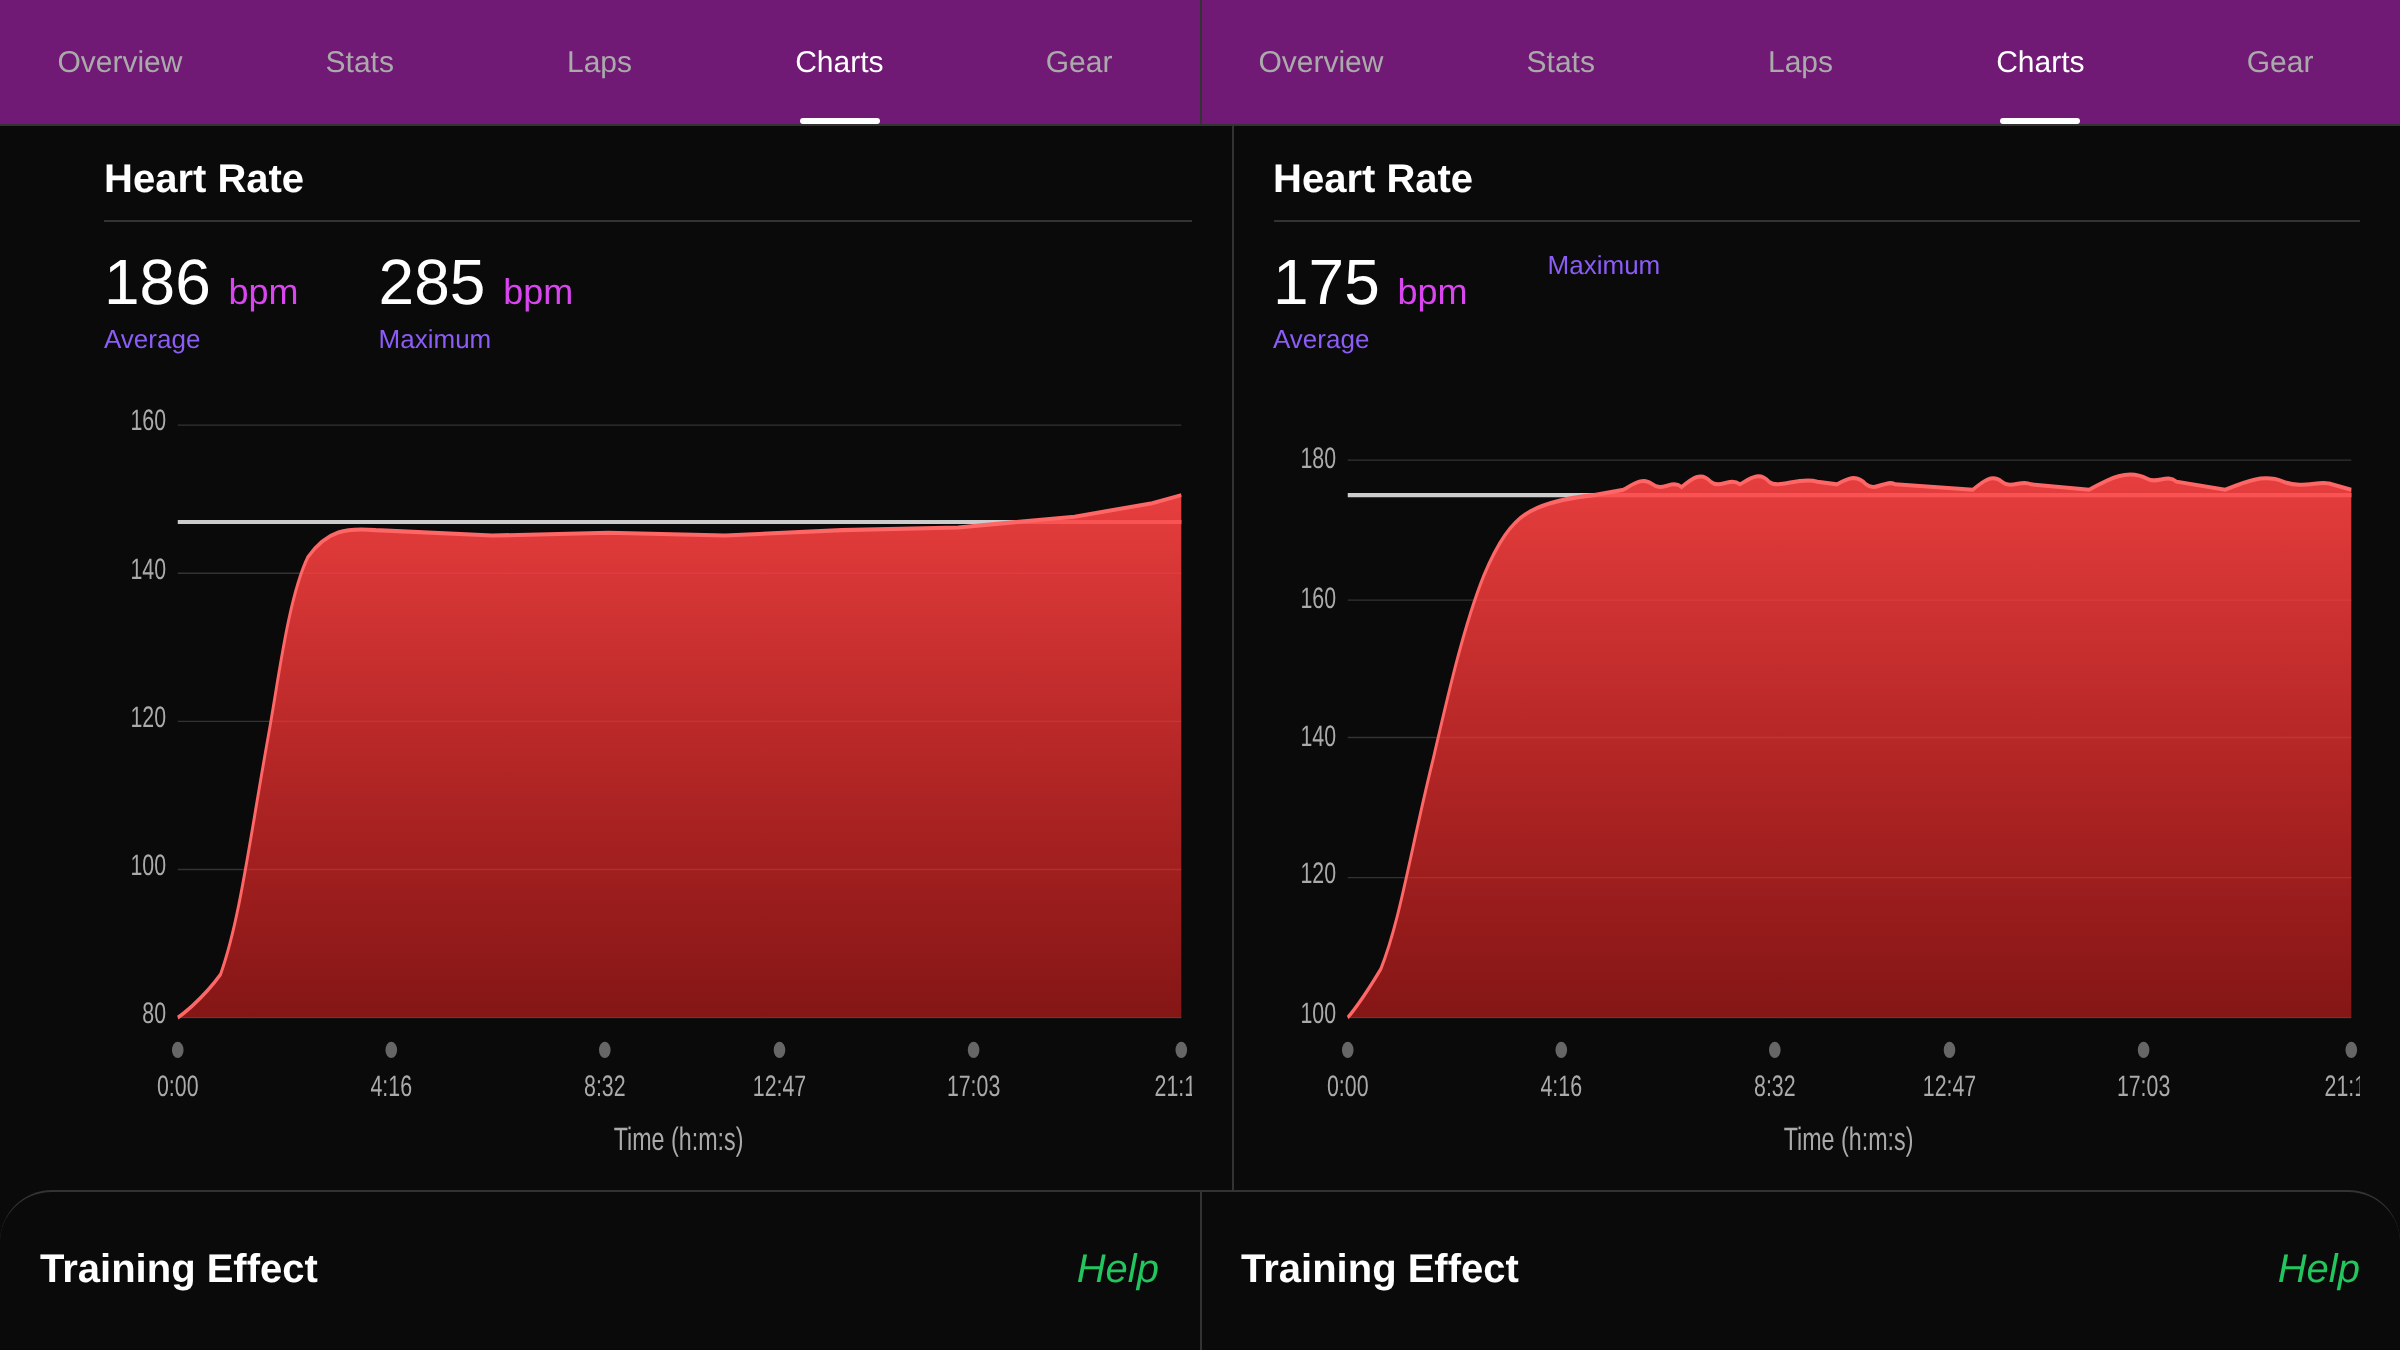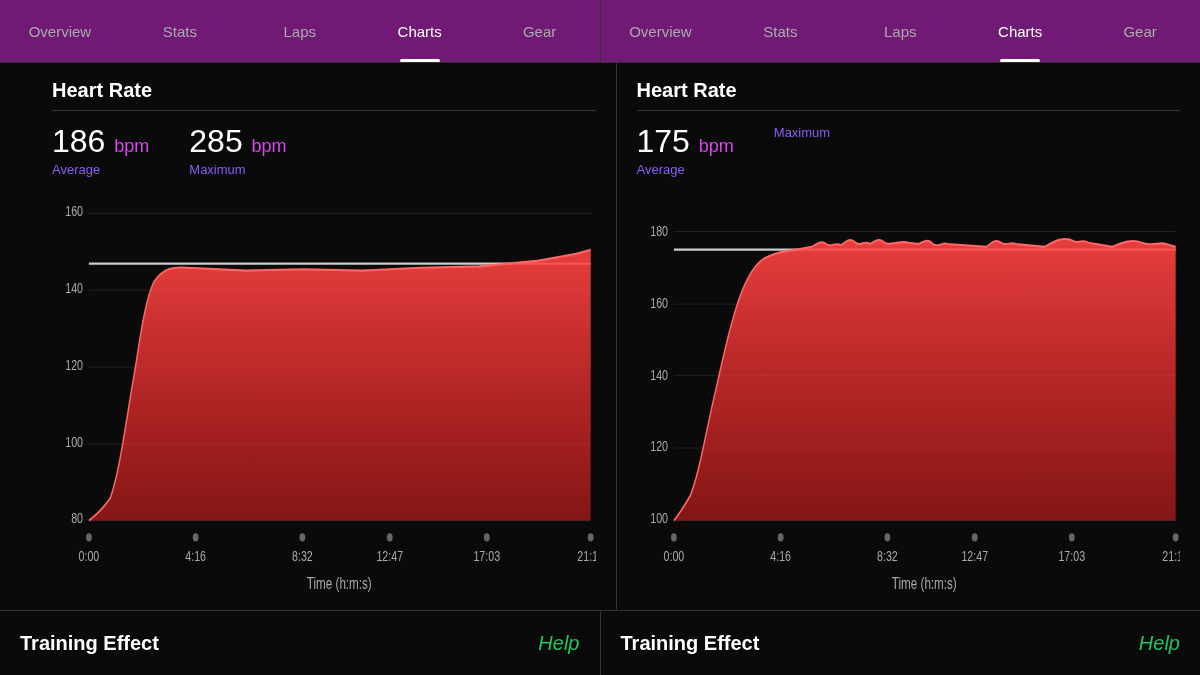--- a/index.html
+++ b/index.html
@@ -124,23 +124,24 @@
       text-decoration: underline;
     }
 
     .chart-svg {
       width: 100%;
       height: 100%;
     }
 
     
     .bottom-section {
-      height: 65px;
+      height: 80px;
       display: flex;
       border-top: 1px solid #333;
+      border-radius: 26px;
     }
 
     .bottom-panel {
       flex: 1;
       display: flex;
       align-items: center;
       justify-content: space-between;
       padding: 0 20px;
     }
 

